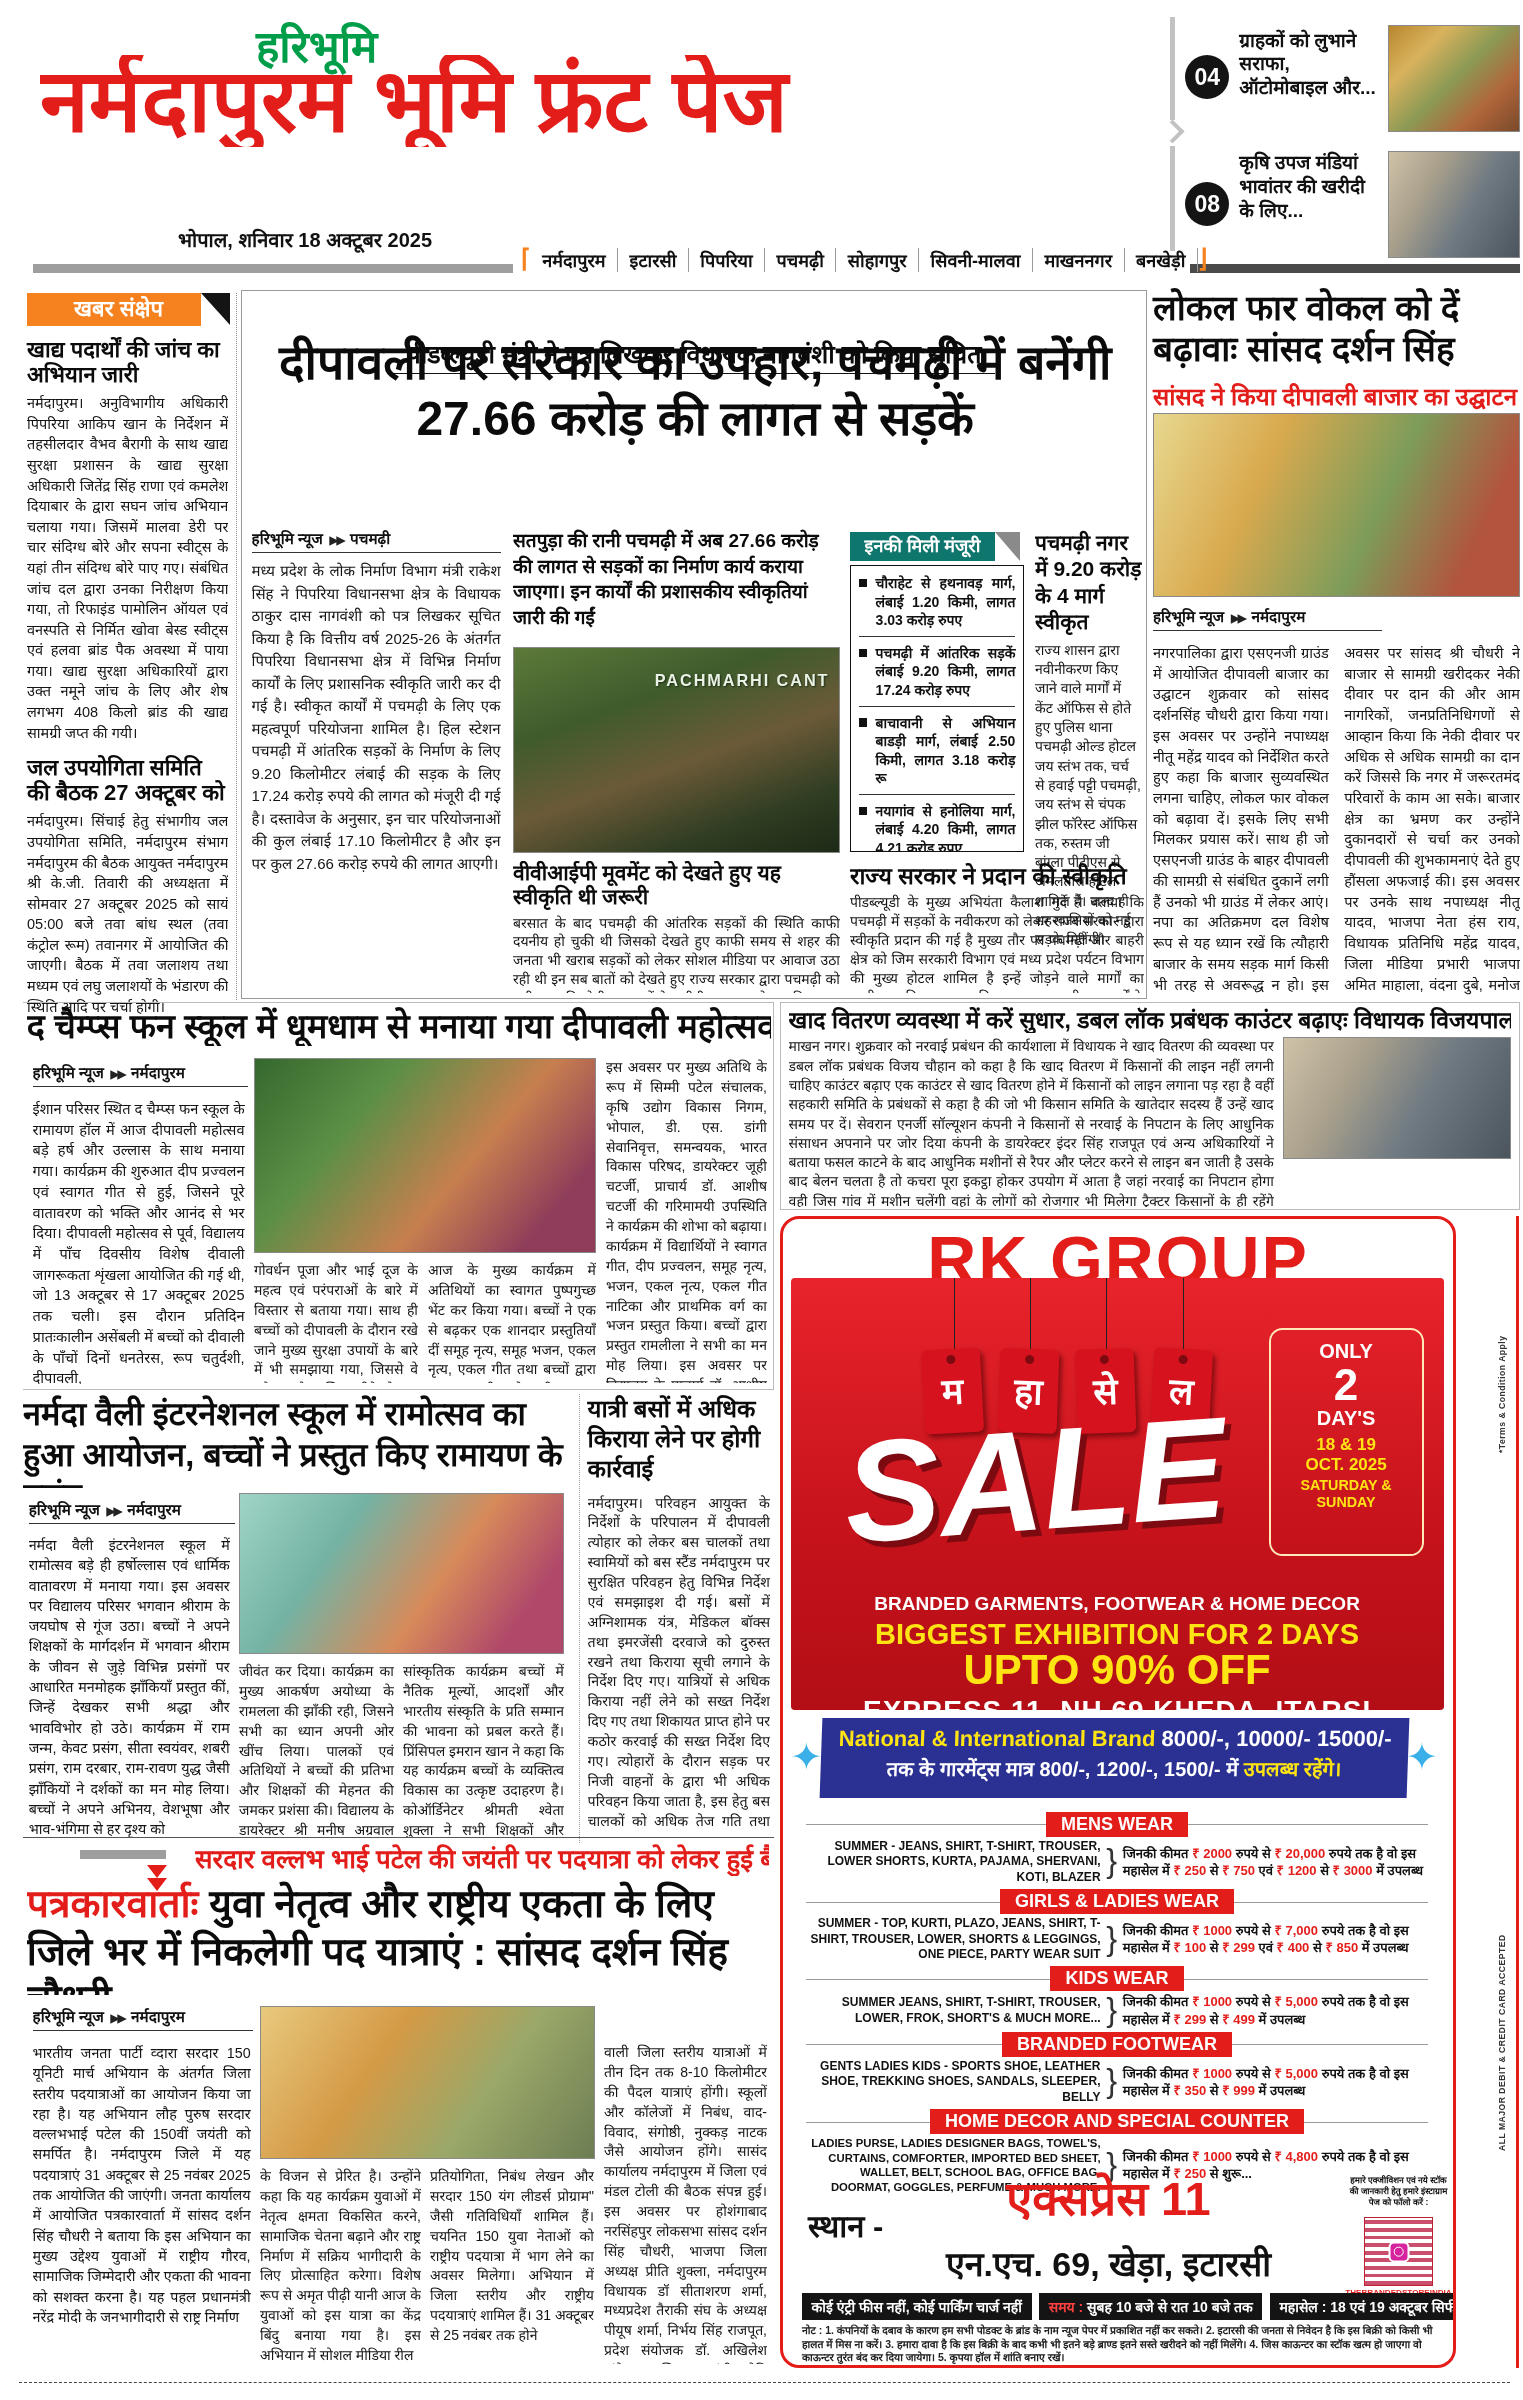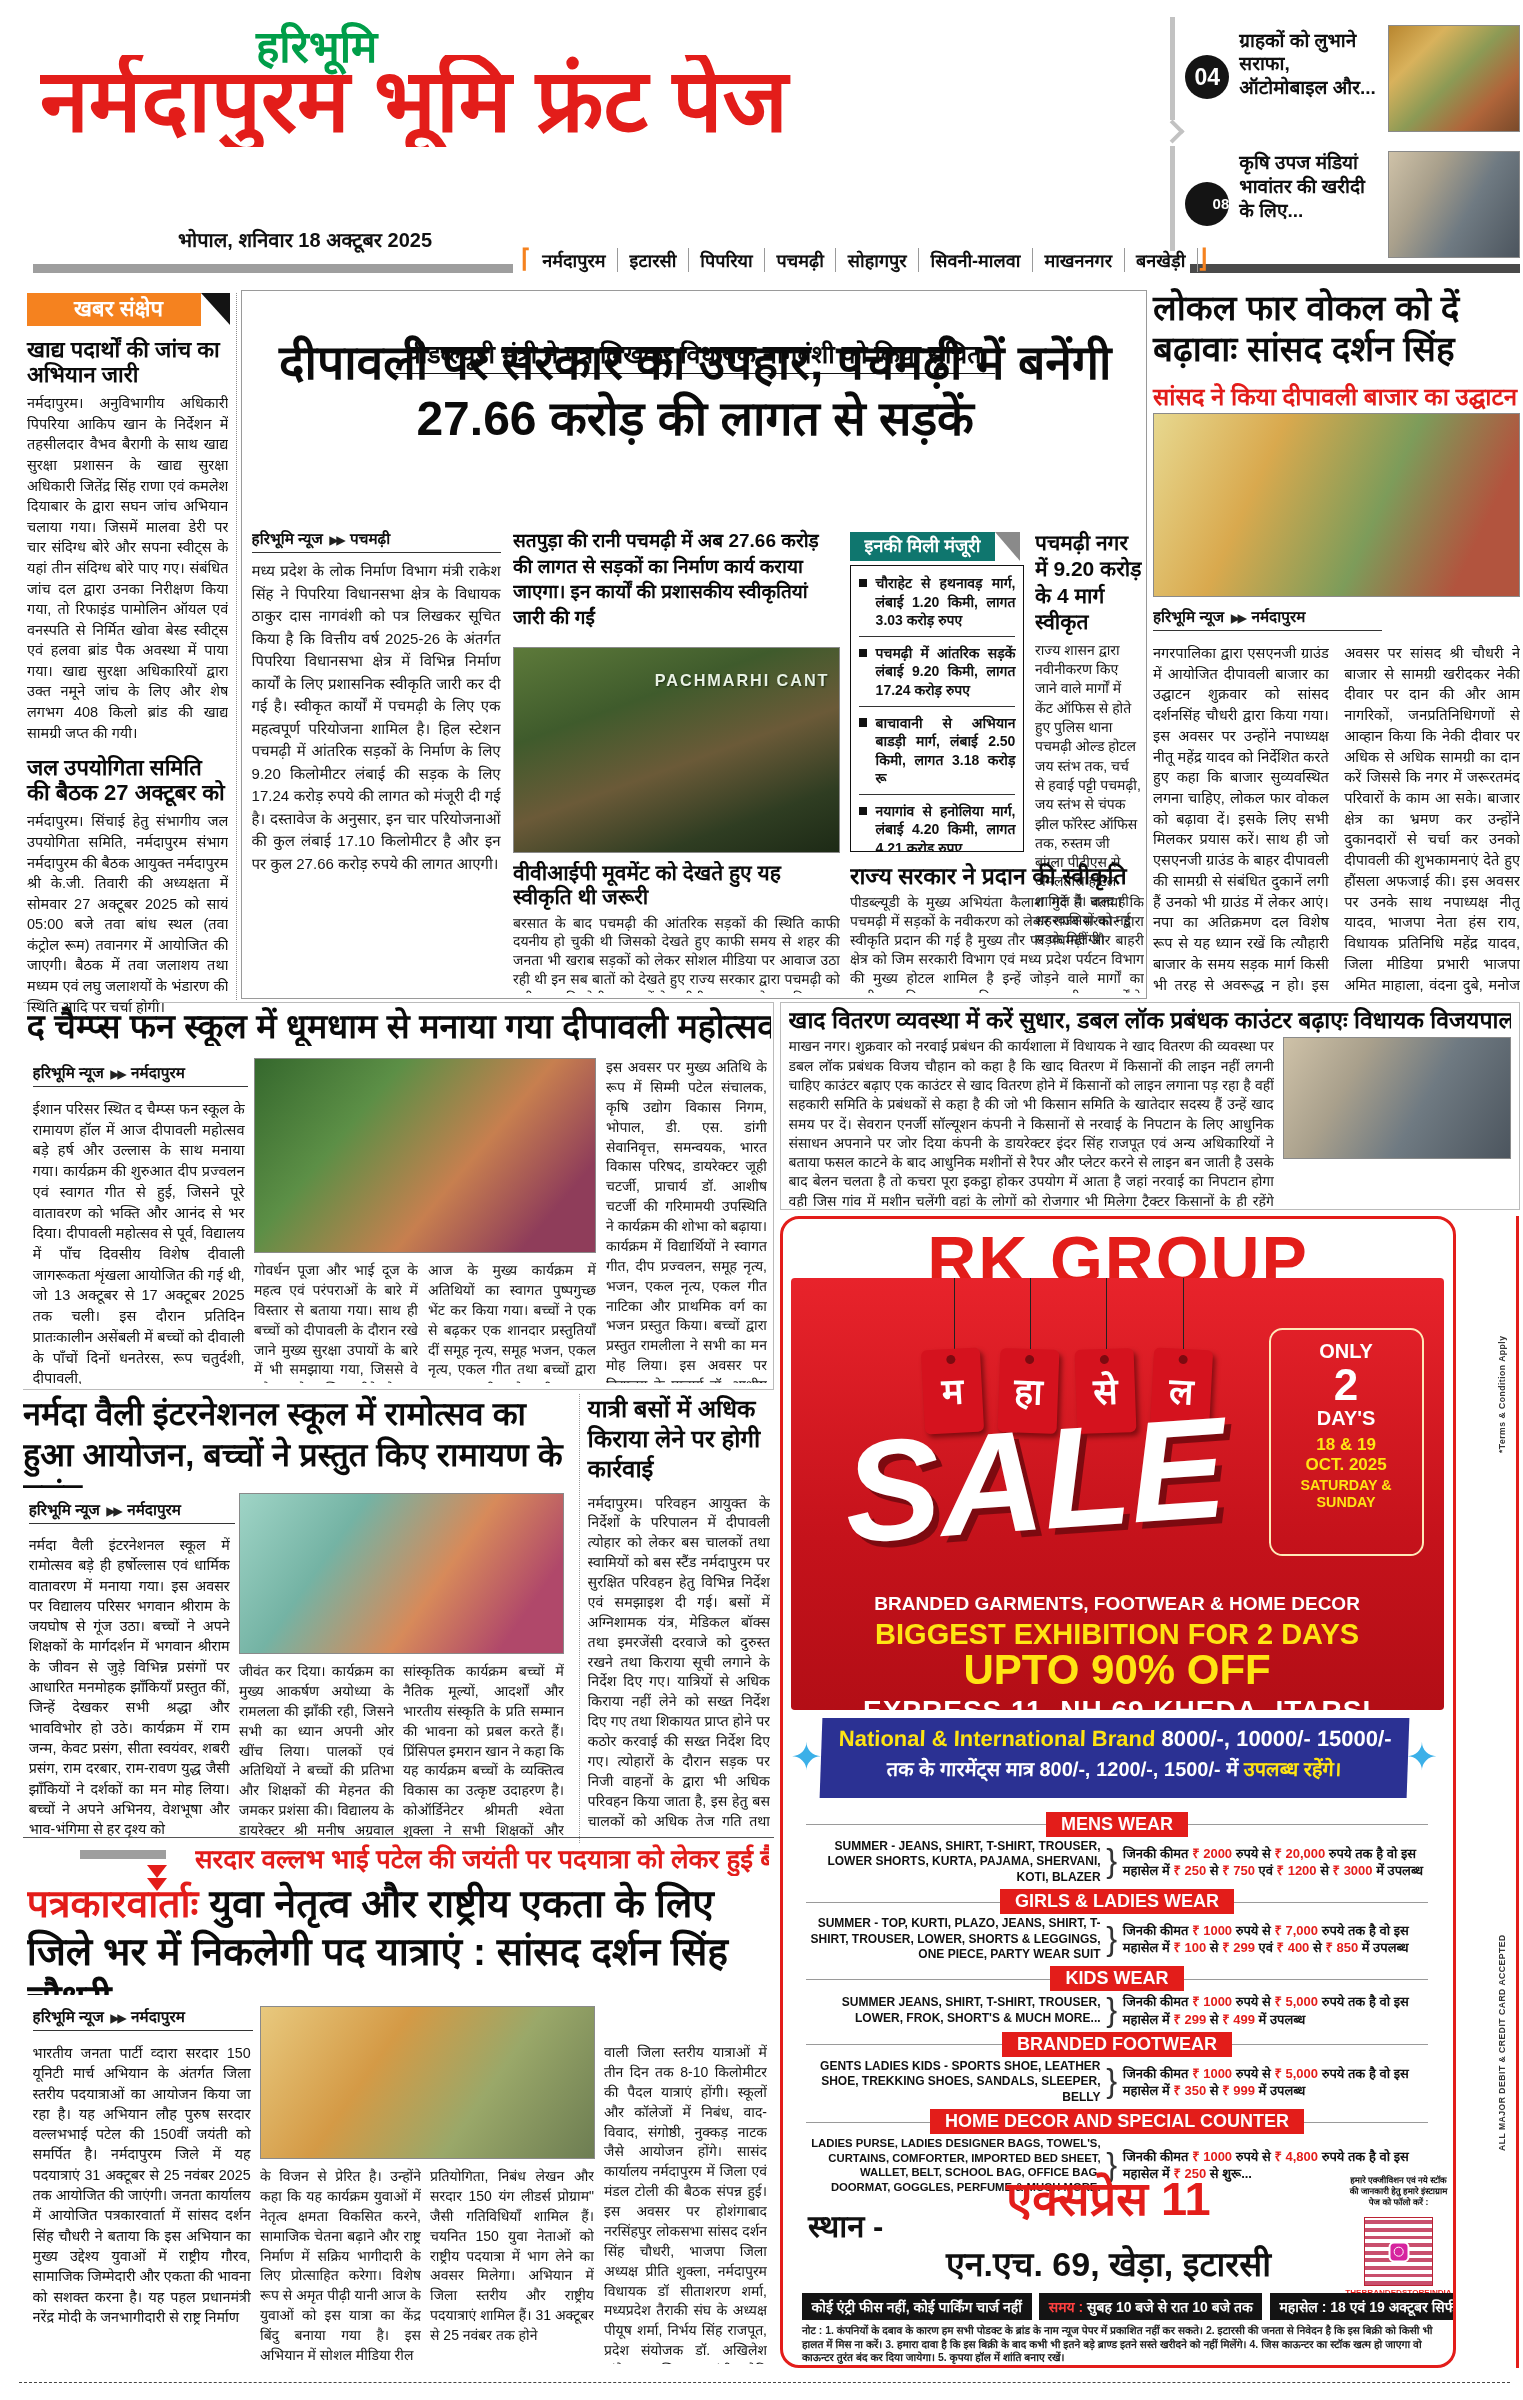--- a/index.html
+++ b/index.html
@@ -61,21 +61,21 @@
       <div class="abs" style="left:-5.7px;top:113px;width:17px;height:17px;border:4.8px solid #c2c2c2;border-top:none;border-left:none;transform:rotate(-45deg);"></div>
       <div class="abs" style="left:0;top:136px;width:4.8px;height:105px;background:#c2c2c2;"></div>
 
       <div class="abs" style="left:15.3px;top:11.5px;width:335px;height:117px;">
         <div class="abs b" style="left:0;top:34px;width:44px;height:44px;background:#141414;color:#fff;border-radius:50%;font-size:23px;text-align:center;line-height:44px;">04</div>
         <div class="abs b" style="left:54px;top:7.6px;width:141px;font-size:19px;line-height:1.25;color:#111;">ग्राहकों को लुभाने सराफा, ऑटोमोबाइल और...</div>
         <div class="ph ph-market" style="left:203px;top:3.8px;width:132px;height:107px;"></div>
       </div>
 
       <div class="abs" style="left:15.3px;top:136px;width:335px;height:117px;">
-        <div class="abs b" style="left:0;top:36px;width:44px;height:44px;background:#141414;color:#fff;border-radius:50%;font-size:15px;text-align:right;line-height:44px;">08</div>
+        <div class="abs b" style="left:0;top:36px;width:44px;height:44px;background:#141414;color:#fff;border-radius:50%;font-size:23px;text-align:center;line-height:44px;">08</div>
         <div class="abs b" style="left:54px;top:5.7px;width:141px;font-size:19px;line-height:1.25;color:#111;">कृषि उपज मंडियां भावांतर की खरीदी के लिए...</div>
         <div class="ph ph-meeting" style="left:203px;top:5.7px;width:132px;height:107px;"></div>
       </div>
     </div>
 
     <div class="abs" style="left:32.5px;top:264px;width:480px;height:8.6px;background:#9e9e9e;"></div>
     <div class="abs" style="left:1190px;top:264px;width:330px;height:8.6px;background:#4a4a4a;"></div>
 
     <nav class="abs" style="left:521px;top:244px;width:860px;height:38px;white-space:nowrap;">
       <span class="bracket">⌈</span><span class="navitem">नर्मदापुरम</span><span class="navitem">इटारसी</span><span class="navitem">पिपरिया</span><span class="navitem">पचमढ़ी</span><span class="navitem">सोहागपुर</span><span class="navitem">सिवनी-मालवा</span><span class="navitem">माखननगर</span><span class="navitem">बनखेड़ी</span><span class="bracket">⌋</span>

